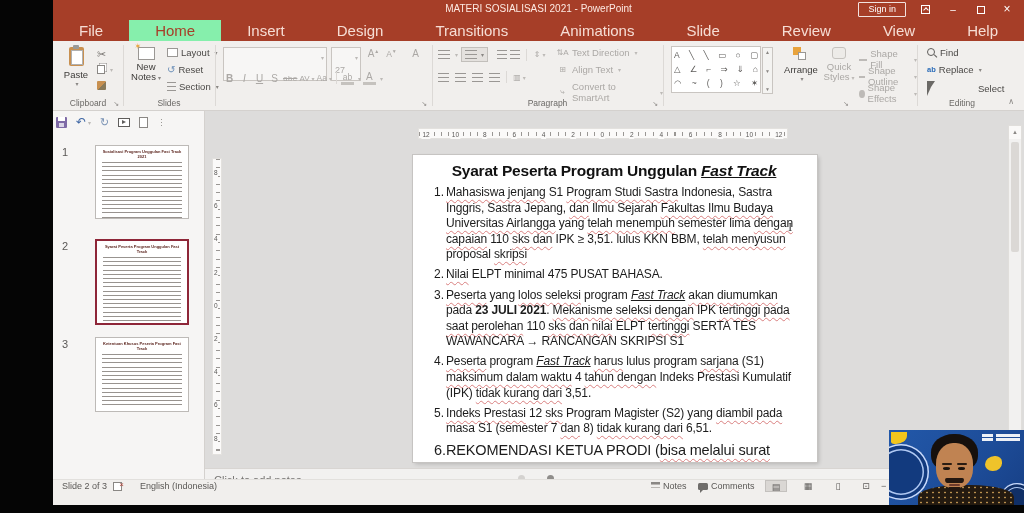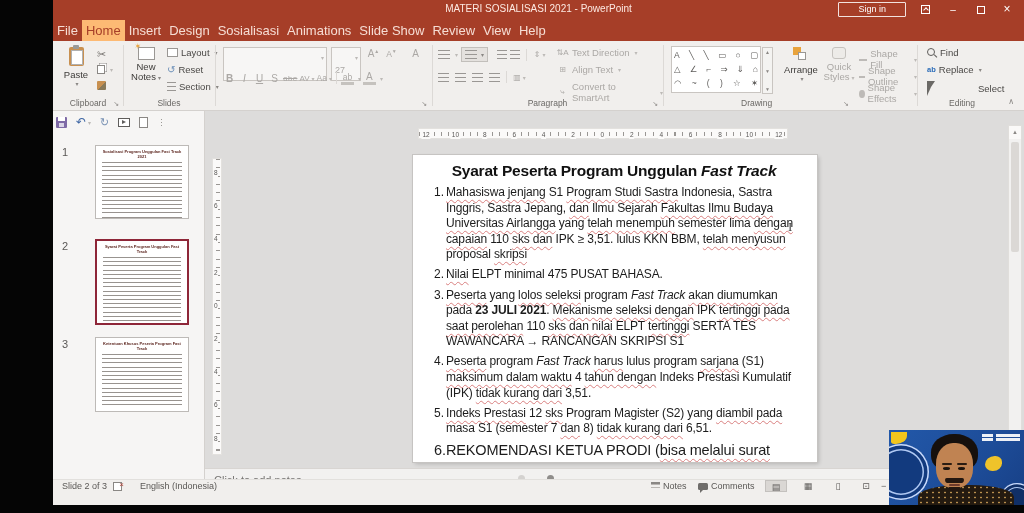--- a/index.html
+++ b/index.html
@@ -7,32 +7,32 @@
          font-family:"Liberation Sans","DejaVu Sans",sans-serif;-webkit-font-smoothing:antialiased;}
   .stage *{box-sizing:border-box;}
 
   
   .app{position:absolute;left:53px;top:0;width:971px;height:505px;background:#F1EFED;overflow:hidden;}
 
   
   .titlebar{position:absolute;left:0;top:0;right:0;height:20px;background:#A63E28;color:#fff;}
   .tb-title{position:absolute;left:0;right:0;top:3px;text-align:center;font-size:10px;color:#fde9e2;}
   .signin{position:absolute;right:118px;top:2px;border:1px solid rgba(255,255,255,.85);
-          font-size:9px;padding:1px 19px 2px;color:#fff;border-radius:1px;}
+          font-size:9px;padding:1px 9px 2px;color:#fff;border-radius:1px;}
   .winbtn{position:absolute;top:0;width:22px;height:20px;text-align:center;line-height:19px;
           font-size:10px;color:#fff;}
   .ribbonopt-box{display:inline-block;width:9px;height:9px;border:1px solid #fff;position:relative;top:1px;}
   .ribbonopt-box::after{content:"";position:absolute;left:2px;top:2px;width:3px;height:3px;
           border-left:1px solid #fff;border-top:1px solid #fff;transform:rotate(45deg);}
   .restore-box{display:inline-block;width:8px;height:8px;border:1px solid #fff;position:relative;top:1px;}
 
   
   .tabrow{position:absolute;left:0;top:20px;right:0;height:21px;background:#A63E28;display:flex;align-items:stretch;}
-  .tab{padding:0 4px;font-size:13px;line-height:21px;color:#f6ddd4;}
-  .tab.active{background:#fdba74;color:#A63E28;}
+  .tab{padding:0 26px;font-size:15px;line-height:21px;color:#f6ddd4;}
+  .tab.active{background:#86efac;color:#A63E28;}
   .tellme{display:flex;align-items:center;margin-left:18px;color:#fbe9e2;font-size:10px;gap:5px;}
   .share{position:absolute;right:8px;top:0;height:21px;display:flex;align-items:center;gap:4px;
          color:#fff;font-size:10px;margin-top:32px;}
 
   
   .ribbon{position:absolute;left:0;top:41px;right:0;height:70px;background:#F1EFED;border-bottom:1px solid #D4D1CE;}
   .rgroup{position:absolute;top:0;bottom:0;}
   .rgroup .glabel{position:absolute;left:0;right:0;bottom:2px;text-align:center;font-size:8.5px;color:#6b6966;}
   .gsep{position:absolute;top:4px;bottom:4px;width:1px;background:#DCD9D6;}
   .launcher{position:absolute;bottom:3px;font-size:7px;color:#8a8784;line-height:7px;}
@@ -112,21 +112,21 @@
   .vscroll .vthumb{position:absolute;left:2px;right:2px;top:16px;height:110px;background:#DBD8D5;border-radius:2px;}
 
   .slide{position:absolute;left:208px;top:44px;width:404px;height:307px;background:#fff;
          box-shadow:0 0 0 1px #C6C4C2,1.5px 2px 4px rgba(0,0,0,.18);padding:7px 12px 6px 10px;overflow:hidden;}
   .stitle{text-align:center;font-size:15.5px;color:#111;margin-bottom:5px;letter-spacing:-0.2px;}
   .item{display:flex;margin-bottom:4.5px;}
   .item .num{width:23px;flex:none;padding-left:11px;font-size:12px;color:#1c1c1c;line-height:15.6px;}
   .item .txt{flex:1;font-size:12px;color:#1c1c1c;line-height:15.6px;letter-spacing:-0.15px;}
   .item.large .num,.item.large .txt{font-size:14.5px;line-height:18.5px;}
   .b{font-weight:bold;}
-  .i{font-style:italic;}
+  .i{font-style:italic;text-decoration:underline;}
   .sp{text-decoration:underline;text-decoration-style:wavy;text-decoration-color:#D98080;text-decoration-thickness:.8px;text-underline-offset:2.5px;}
   .ibeam{position:absolute;left:583px;top:111px;width:8px;height:12px;color:#3c3c3c;
          font-family:"DejaVu Serif",serif;font-size:11px;line-height:12px;}
 
   
   .notesbar{position:absolute;left:152px;right:0;top:357px;height:24px;background:#F2F1F0;border-top:1px solid #D8D5D2;}
   .notesph{position:absolute;left:9px;top:5px;font-size:11px;color:#767472;}
   .ndot{position:absolute;border-radius:50%;width:7px;height:7px;}
   .statusbar{position:absolute;left:0;right:12px;bottom:0;height:13px;background:#F1EFED;border-top:1px solid #E2E0DD;font-size:9px;color:#5a5856;padding-left:36px;}
   .sb-item{position:absolute;top:1px;line-height:11px;}
@@ -181,21 +181,21 @@
       <div class="winbtn" style="right:32px;"><span class="restore-box"></span></div>
       <div class="winbtn" style="right:6px;font-size:12px;">×</div>
     </div>
 
     <div class="tabrow">
       <div style="display:flex;">
           <div class="tab">File</div>
           <div class="tab active">Home</div>
           <div class="tab">Insert</div>
           <div class="tab">Design</div>
-          <div class="tab">Sosialisasi</div>
+          <div class="tab">Transitions</div>
           <div class="tab">Animations</div>
           <div class="tab">Slide Show</div>
           <div class="tab">Review</div>
           <div class="tab">View</div>
           <div class="tab">Help</div>
         </div>
       <div class="share">
         <svg width="10" height="11" viewBox="0 0 10 11">
           <circle cx="5" cy="3" r="2.2" fill="none" stroke="#fff" stroke-width="1"></circle>
           <path d="M1 10 Q5 5.5 9 10" fill="none" stroke="#fff" stroke-width="1"></path>
@@ -378,21 +378,20 @@
         <div class="rowbtn" style="left:196px;top:24px;">
           <span class="minibar"></span>
           <span class="dis">Shape Outline</span>
             <span class="caret d">▾</span>
         </div>
         <div class="rowbtn" style="left:196px;top:41px;">
           <span class="minibar" style="border-radius:50%;width:8px;height:8px;"></span>
           <span class="dis">Shape Effects</span>
             <span class="caret d">▾</span>
         </div>
-        <div class="glabel" style="text-align:left;padding-left:78px;">Drawing</div>
         <div class="launcher" style="left:180px;">↘</div>
       </div>
       <div class="gsep" style="left:864px;"></div>
 
       <div class="rgroup" style="left:864px;width:90px;">
         <div class="rowbtn" style="left:10px;top:6px;">
           <span class="ico-mag"></span>
           <span>Find</span>
         </div>
         <div class="rowbtn" style="left:10px;top:23px;">

